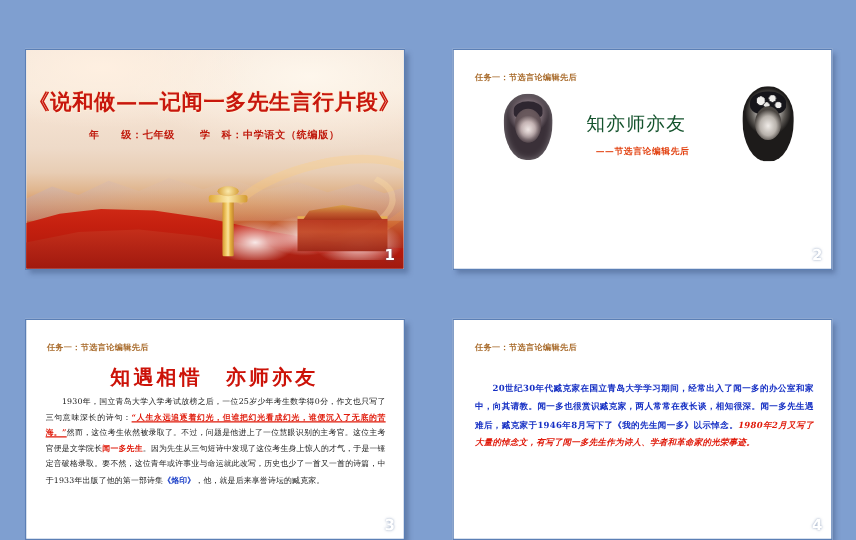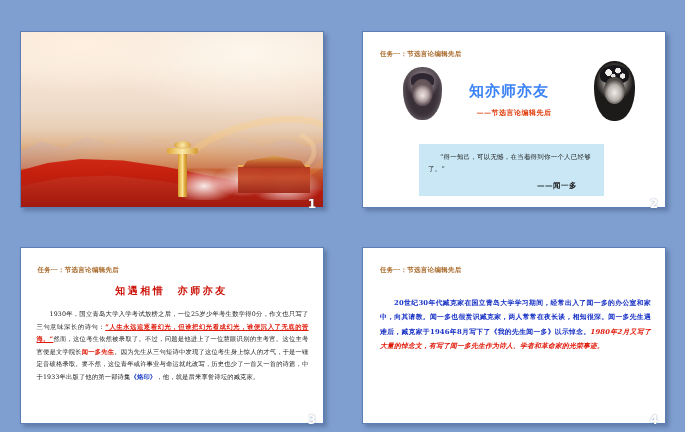--- a/index.html
+++ b/index.html
@@ -19,21 +19,21 @@
     width: 685px;
     height: 432px;
     display: grid;
     grid-template-columns: 343px 342px;
     grid-template-rows: 216px 216px;
   }
 
   .slide-cell {
     position: relative;
     display: flex;
-    align-items: center;
+    align-items: flex-end;
     justify-content: center;
     padding-top: 23px;
   }
 
   .slide-frame {
     position: relative;
     width: 304px;
     height: 177px;
     background: #ffffff;
     border: 1px solid #5b7fb5;
@@ -292,22 +292,22 @@
     border-top: 1.3px solid #12100f;
     border-bottom: 1.3px solid #2a2725;
   }
   .s2-heading {
     position: absolute;
     left: 0; right: 10px;
     top: 50px;
     text-align: center;
     font-family: "DejaVu Serif", "Liberation Serif", serif;
     font-size: 15px;
-    font-weight: bold;
-    color: #3b82f6;
+    font-weight: normal;
+    color: #14532d;
     letter-spacing: 1px;
   }
   .s2-subheading {
     position: absolute;
     left: 0; right: 0;
     top: 76px;
     text-align: center;
     font-family: "DejaVu Serif", "Liberation Serif", serif;
     font-size: 7px;
     font-weight: bold;
@@ -342,21 +342,21 @@
     letter-spacing: 0.5px;
   }
 
   
   .s3-title {
     position: absolute;
     left: 0; right: 0;
     top: 36px;
     text-align: center;
     font-family: "DejaVu Serif", "Liberation Serif", serif;
-    font-size: 10px;
+    font-size: 16px;
     font-weight: bold;
     color: #cc1208;
     letter-spacing: 2.5px;
   }
   .s3-body {
     position: absolute;
     left: 16px;
     right: 14px;
     top: 60px;
     font-family: "DejaVu Serif", "Liberation Serif", serif;
@@ -411,44 +411,46 @@
     <div class="slide-frame">
       <div class="s1-bg"></div>
       <div class="s1-mountains"></div>
       <div class="s1-swirl"></div>
       <div class="s1-swirl2"></div>
       <div class="s1-redwave"></div>
       <div class="s1-redwave2"></div>
       <div class="s1-clouds"></div>
       <div class="s1-gate"></div>
       <div class="s1-pillar"></div>
+      <div class="s1-text">
+        <div class="s1-title">《说和做——记闻一多先生言行片段》</div>
+        <div class="s1-sub">
+          <span>年　　级：</span><span>七年级</span><span class="s1-gap"></span><span>学　科：</span><span>中学语文（统编版）</span>
+        </div>
+      </div>
     </div>
     <div class="page-num">1</div>
   </div>
 
   <div class="slide-cell">
     <div class="slide-frame">
       <div class="task-label">任务一：节选言论编辑先后</div>
 
       <div class="portrait portrait-left">
         <div class="portrait-left-hair"></div>
       </div>
 
       <div class="portrait portrait-right">
         <div class="portrait-right-hair"></div>
         <div class="portrait-right-glasses"></div>
       </div>
 
       <div class="s2-heading">知亦师亦友</div>
       <div class="s2-subheading">——节选言论编辑先后</div>
 
-      <div class="quote-box">
-        <div class="quote-text">“得一知己，可以无憾，在当着得到你一个人已经够了。”</div>
-        <div class="quote-attrib">——闻一多</div>
-      </div>
     </div>
     <div class="page-num">2</div>
   </div>
 
   <div class="slide-cell">
     <div class="slide-frame">
       <div class="task-label">任务一：节选言论编辑先后</div>
       <div class="s3-title">知遇相惜　亦师亦友</div>
       <div class="s3-body">
         <span class="indent"></span><span>1930年，国立青岛大学入学考试放榜之后，一位25岁少年考生数学得0分，作文也只写了三句意味深长的诗句：</span><span class="hl-red-u">“人生永远追逐着幻光，但谁把幻光看成幻光，谁便沉入了无底的苦海。”</span><span>然而，这位考生依然被录取了。不过，问题是他进上了一位慧眼识别的主考官。这位主考官便是文学院长</span><span class="hl-red">闻一多先生</span><span>。因为先生从三句短诗中发现了这位考生身上惊人的才气，于是一锤定音破格录取。要不然，这位青年或许事业与命运就此改写，历史也少了一首又一首的诗篇，中于1933年出版了他的第一部诗集</span><span class="hl-blue">《烙印》</span><span>，他，就是后来享誉诗坛的臧克家。</span>

